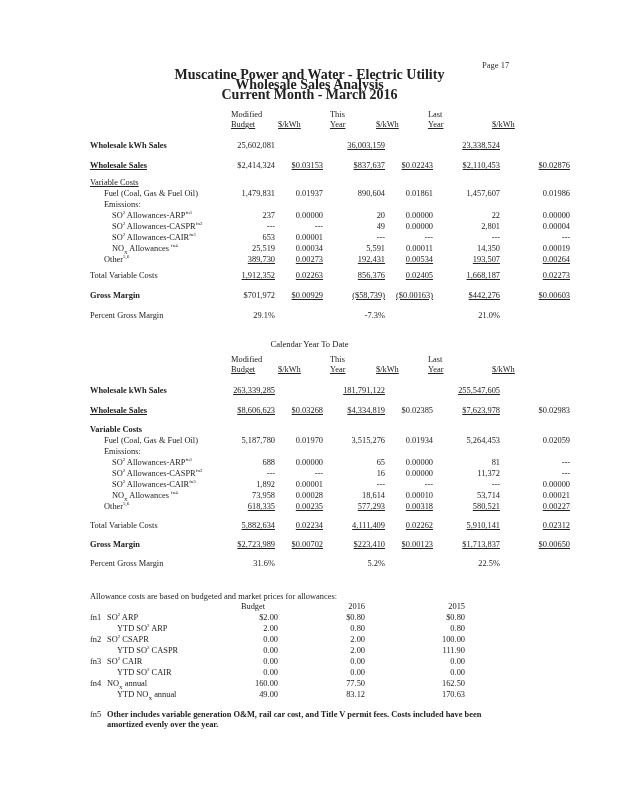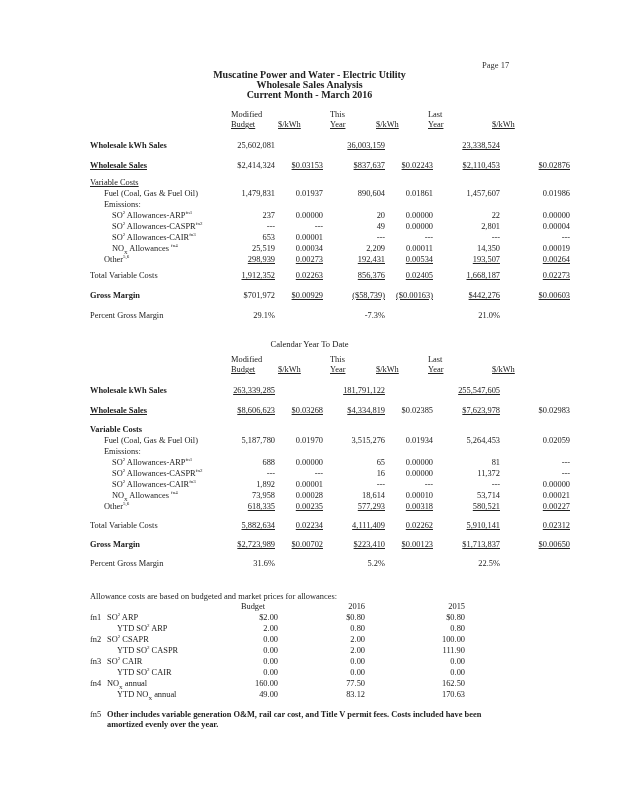--- a/index.html
+++ b/index.html
@@ -2,21 +2,21 @@
 <html><head>
   <meta charset="utf-8">
   <style>
     html, body { margin: 0; padding: 0; background: #ffffff; }
     body {
       width: 619px; height: 800px; position: relative; overflow: hidden;
       font-family: "Liberation Serif", "DejaVu Serif", serif;
       color: #222; font-size: 8.4px;
     }
     .page-num { position: absolute; left: 482px; top: 60px; font-size: 8.5px; color: #333; text-align: center; }
-    .title-block { position: absolute; left: 0; width: 619px; top: 70px; text-align: center; font-weight: bold; font-size: 10px; line-height: 10px; color: #222; }
+    .title-block { position: absolute; left: 0; width: 619px; top: 70px; text-align: center; font-weight: bold; font-size: 14px; line-height: 10px; color: #222; }
     .sec-title { position: absolute; left: 0; width: 619px; text-align: center; font-size: 8.6px; color: #222; }
     .row { position: absolute; left: 0; width: 497px; height: 11px; line-height: 11px; }
     .row .lbl { position: absolute; white-space: nowrap; }
     .cell { position: absolute; text-align: right; white-space: nowrap; }
     .u { text-decoration: underline; }
     .b { font-weight: bold; }
     .hdr { position: absolute; text-align: left; white-space: nowrap; line-height: 10px; }
     sup { font-size: 5px; vertical-align: super; line-height: 0; }
     sub { font-size: 5px; vertical-align: sub; line-height: 0; }
     .c1 { left: 215px; width: 60px; }
@@ -126,29 +126,29 @@
     <span class="cell c3">---</span>
     <span class="cell c4">---</span>
     <span class="cell c5">---</span>
     <span class="cell c6">---</span>
   </div>
 
   <div class="row" style="top:243px;">
     <span class="lbl" style="left:112px;">NO<sub>X</sub> Allowances <sup>fn4</sup></span>
     <span class="cell c1">25,519</span>
     <span class="cell c2">0.00034</span>
-    <span class="cell c3">2,209</span>
+    <span class="cell c3">5,591</span>
     <span class="cell c4">0.00011</span>
     <span class="cell c5">14,350</span>
     <span class="cell c6">0.00019</span>
   </div>
 
   <div class="row" style="top:254px;">
     <span class="lbl" style="left:104px;">Other<sup>5,6</sup></span>
-    <span class="cell c1 u">298,939</span>
+    <span class="cell c1 u">389,730</span>
     <span class="cell c2 u">0.00273</span>
     <span class="cell c3 u">192,431</span>
     <span class="cell c4 u">0.00534</span>
     <span class="cell c5 u">193,507</span>
     <span class="cell c6 u">0.00264</span>
   </div>
 
   <div class="row" style="top:270px;">
     <span class="lbl" style="left:90px;">Total Variable Costs</span>
     <span class="cell c1 u">1,912,352</span>

